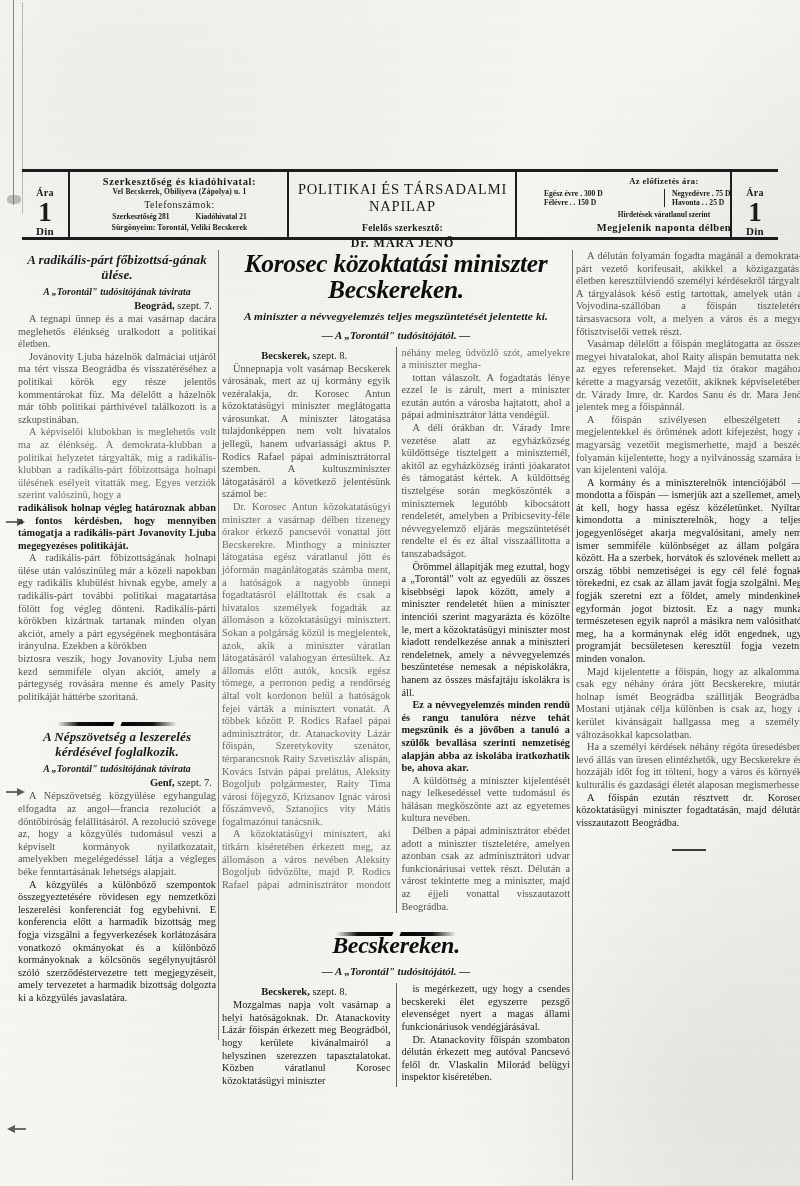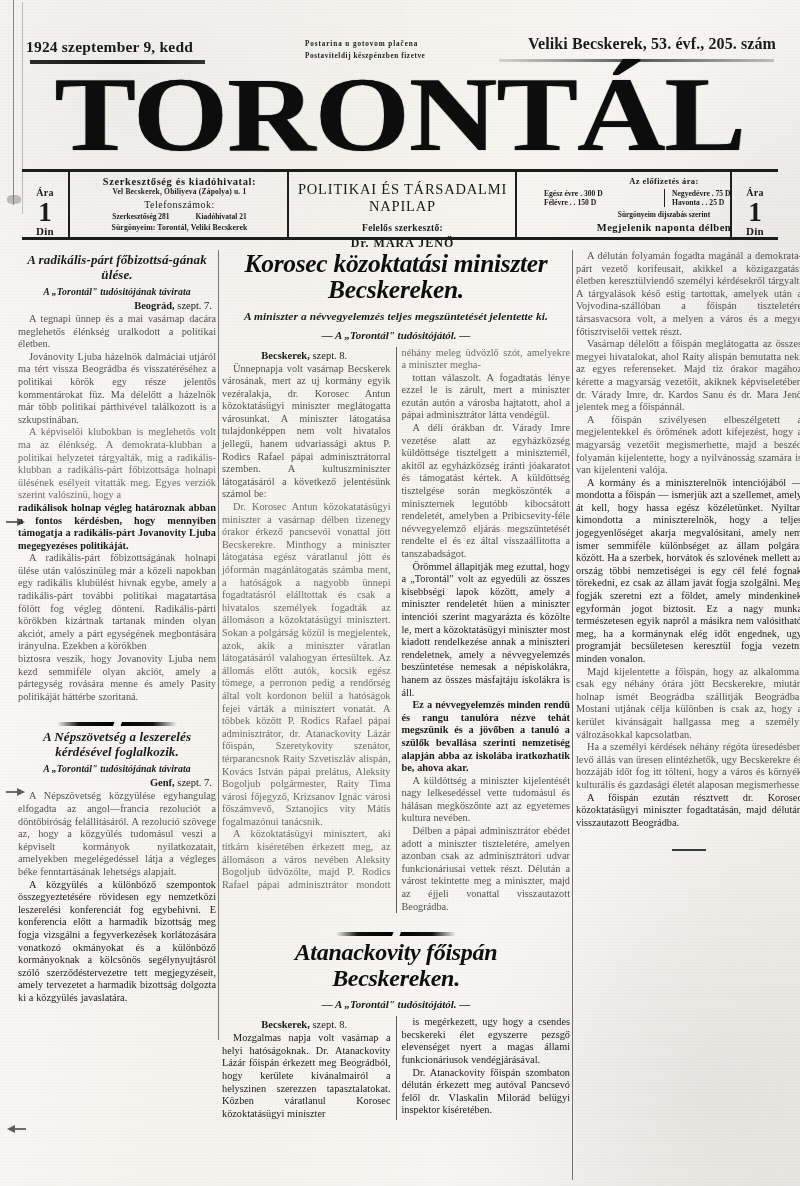--- a/index.html
+++ b/index.html
@@ -165,34 +165,20 @@
 <div class="paper"></div>
 
 <div class="sheet">
 
   <div class="scan-edge">
     <div class="v1"></div>
       <div class="v2"></div>
       <div class="blob"></div>
   </div>
 
-  <div class="masthead">
-    <div class="mh-line date-line">1924 szeptember 9, kedd</div>
-    <div class="date-rule"></div>
-
-    <div class="post1">Postarina u gotovom plačena</div>
-    <div class="post2">Postaviteldij készpénzben fizetve</div>
-
-    <div class="mh-line issue-line">Veliki Becskerek, 53. évf., 205. szám</div>
-    <div class="issue-rule"></div>
-
-    <div class="nameplate">
-      <span class="word">TORONTÁL</span>
-    </div>
-  </div>
 
   <div class="infobar">
     <div class="rule-top"></div>
     <div class="rule-bot"></div>
 
     <div class="vline" style="left:46px;"></div>
     <div class="vline" style="left:265px;"></div>
     <div class="vline" style="left:493px;"></div>
     <div class="vline" style="right:46px;"></div>
 
@@ -223,21 +209,21 @@
       <div class="stab">
         <div class="cell">
           <div><span>Egész évre</span> . <span>300 D</span></div>
           <div><span>Félévre</span> . . <span>150 D</span></div>
         </div>
         <div class="cell right">
           <div><span>Negyedévre</span> . <span>75 D</span></div>
           <div><span>Havonta</span> . . <span>25 D</span></div>
         </div>
       </div>
-      <div class="s3">Sürgönyeim dijszabás szerint</div>
+      <div class="s3">Hirdetések váratlanul szerint</div>
       <div class="s4">Megjelenik naponta délben</div>
     </div>
 
     <div class="ibox price-r">
       <div class="ara">Ára</div>
       <div class="num">1</div>
       <div class="din">Din</div>
     </div>
   </div>
 
@@ -294,21 +280,20 @@
           <p class="body">Örömmel állapitják meg ezuttal, hogy a „Torontál" volt az egyedüli az összes kisebbségi lapok között, amely a miniszter rendeletét hüen a miniszter intenciói szerint magyarázta és közölte le, mert a közoktatásügyi miniszter most kiadott rendelkezése annak a miniszteri rendeletnek, amely a névvegyelemzés beszüntetése nemesak a népiskolákra, hanem az összes másfajtáju iskolákra is áll.</p>
           <p class="body" style="font-weight:bold">Ez a névvegyelemzés minden rendü és rangu tanulóra nézve tehát megszünik és a jövőben a tanuló a szülők bevallása szerinti nemzetiség alapján abba az iskolába iratkozhatik be, ahova akar.</p>
           <p class="body faded">A küldöttség a miniszter kijelentését nagy lelkesedéssel vette tudomásul és hálásan megköszönte azt az egyetemes kultura nevében.</p>
           <p class="body faded">Délben a pápai adminisztrátor ebédet adott a miniszter tiszteletére, amelyen azonban csak az adminisztrátori udvar funkcionáriusai vettek részt. Délután a várost tekintette meg a miniszter, majd az éjjeli vonattal visszautazott Beográdba.</p>
         </div>
       </div>
 
       <div class="orn"><i></i></div>
 
       <div class="art">
-        <div class="hl-main second">Atanackovity főispán</div>
         <div class="hl-main second" style="margin-top:-7px">Becskereken.</div>
         <div class="hl-credit">— A „Torontál" tudósitójától. —</div>
 
         <div class="twocol">
           <div class="dateline"><span>Becskerek,</span><span class="thin"> szept. 8.</span></div>
           <p class="body">Mozgalmas napja volt vasárnap a helyi hatóságoknak. Dr. Atanackovity Lázár főispán érkezett meg Beográdból, hogy kerülete kivánalmairól a helyszinen szerezzen tapasztalatokat. Közben váratlanul Korosec közoktatásügyi miniszter</p>
           <p class="body">is megérkezett, ugy hogy a csendes becskereki élet egyszerre pezsgő elevenséget nyert a magas állami funkcionáriusok vendégjárásával.</p>
           <p class="body">Dr. Atanackovity főispán szombaton délután érkezett meg autóval Pancsevó felől dr. Vlaskalin Milorád belügyi inspektor kiséretében.</p>
         </div>
       </div>

